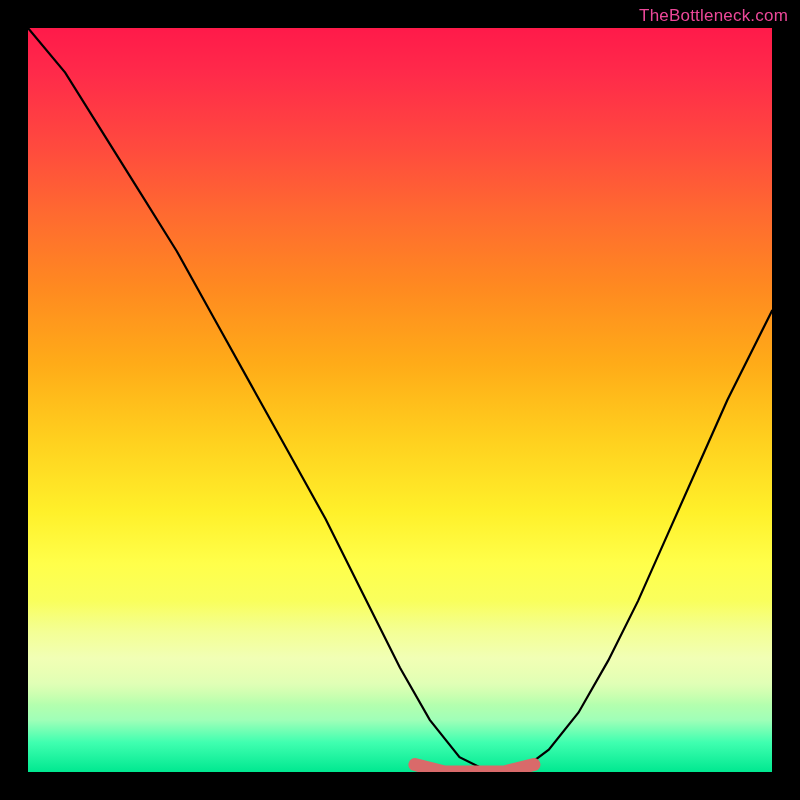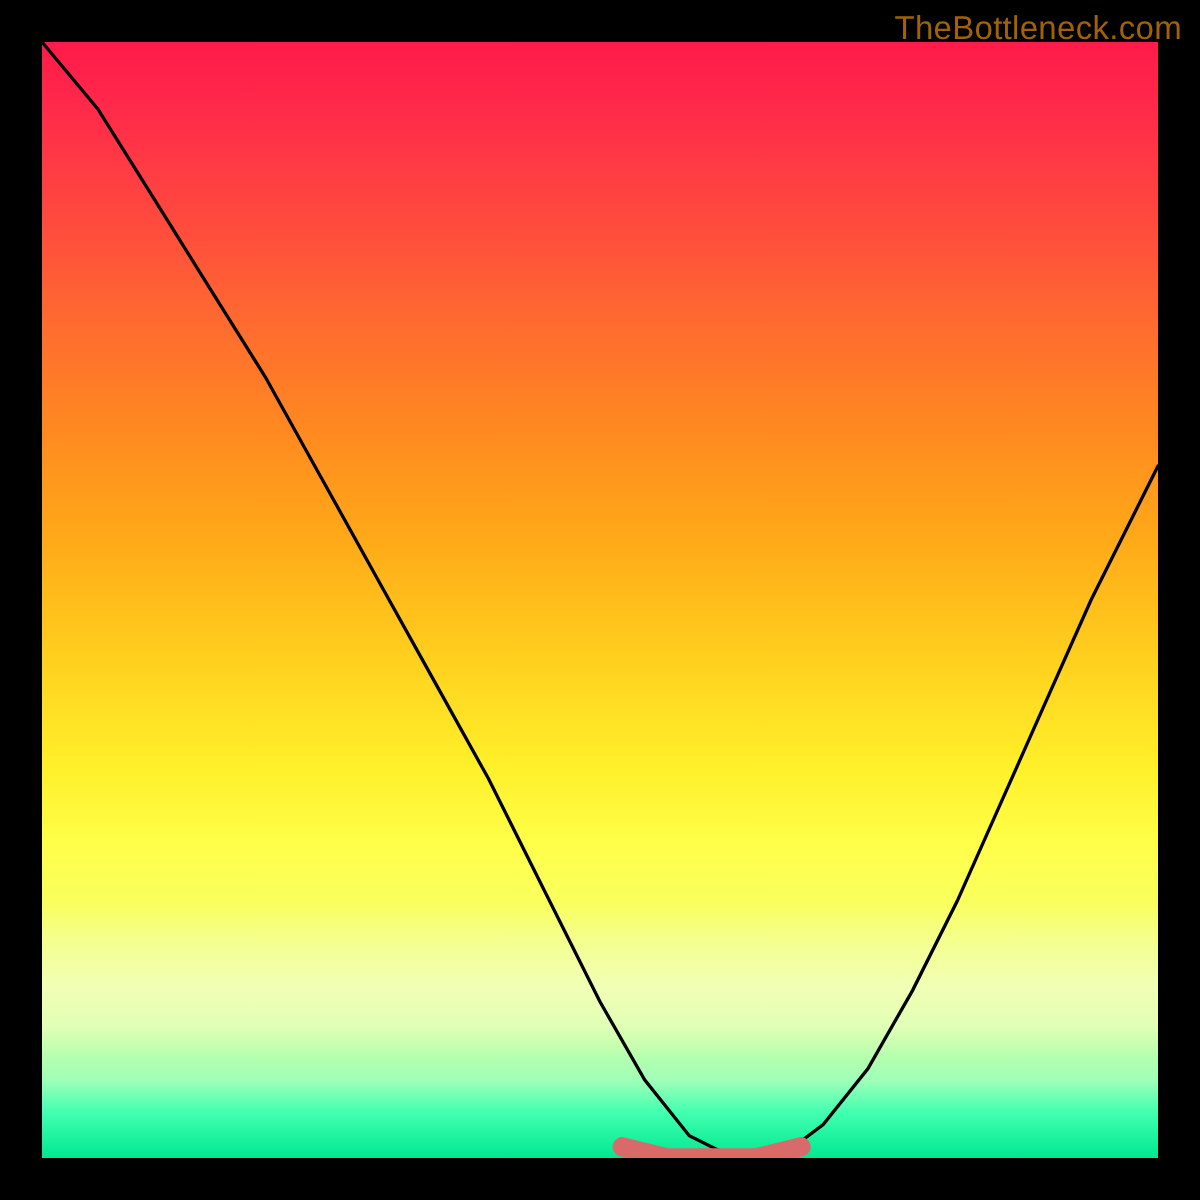--- a/index.html
+++ b/index.html
@@ -8,22 +8,22 @@
     width: 800px;
     height: 800px;
     background: #000;
     position: relative;
     font-family: Arial, sans-serif;
   }
   .watermark {
     position: absolute;
     top: 6px;
     right: 12px;
-    color: #a16207;
-    font-size: 22px;
+    color: #ec4899;
+    font-size: 17px;
     font-weight: 500;
     letter-spacing: 0.2px;
     z-index: 10;
   }
   .plot-area {
     position: absolute;
     top: 28px;
     left: 28px;
     width: 744px;
     height: 744px;

